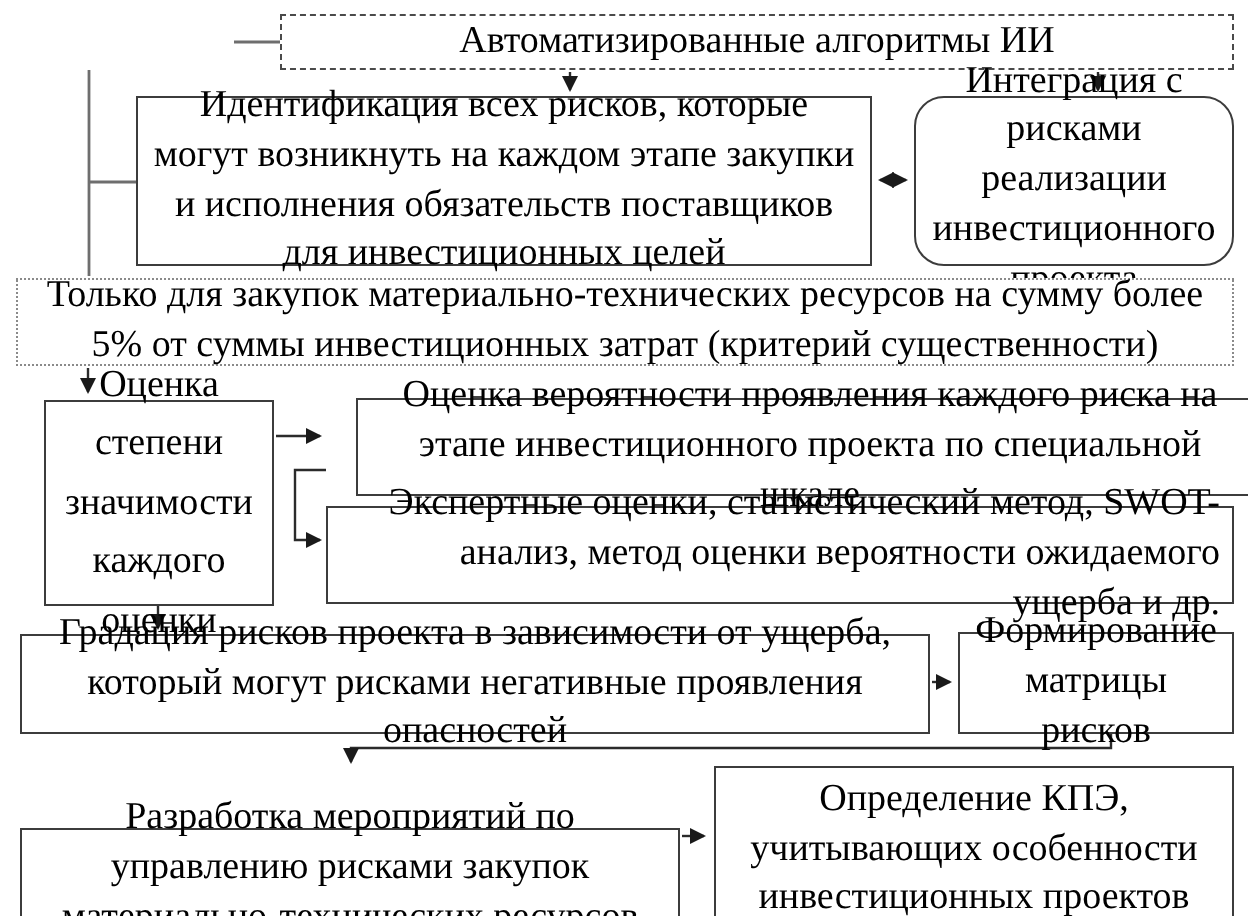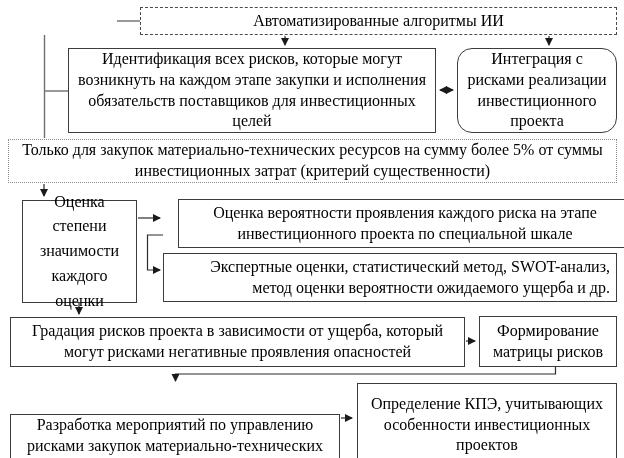--- a/index.html
+++ b/index.html
@@ -11,21 +11,21 @@
     color:#000;
     overflow:hidden;
   }
   .layer{position:absolute;left:0;top:0;width:624px;height:458px;}
   .node{
     position:absolute;
     box-sizing:border-box;
     background:#ffffff;
     display:flex;align-items:center;justify-content:center;
     text-align:center;
-    font-size:16px;line-height:1.3;
+    font-size:19px;line-height:1.3;
     padding:2px 6px;
     z-index:2;
   }
   .solid{border:1px solid #3c3c3c;}
   .thick{border:2px solid #3c3c3c;}
   .dashed{border:1px dashed #4a4a4a;}
   .dotted{border:1px dotted #8a8a8a;}
   .tall-lines{line-height:1.55;}
   .conn-svg{z-index:1;}
 </style>

